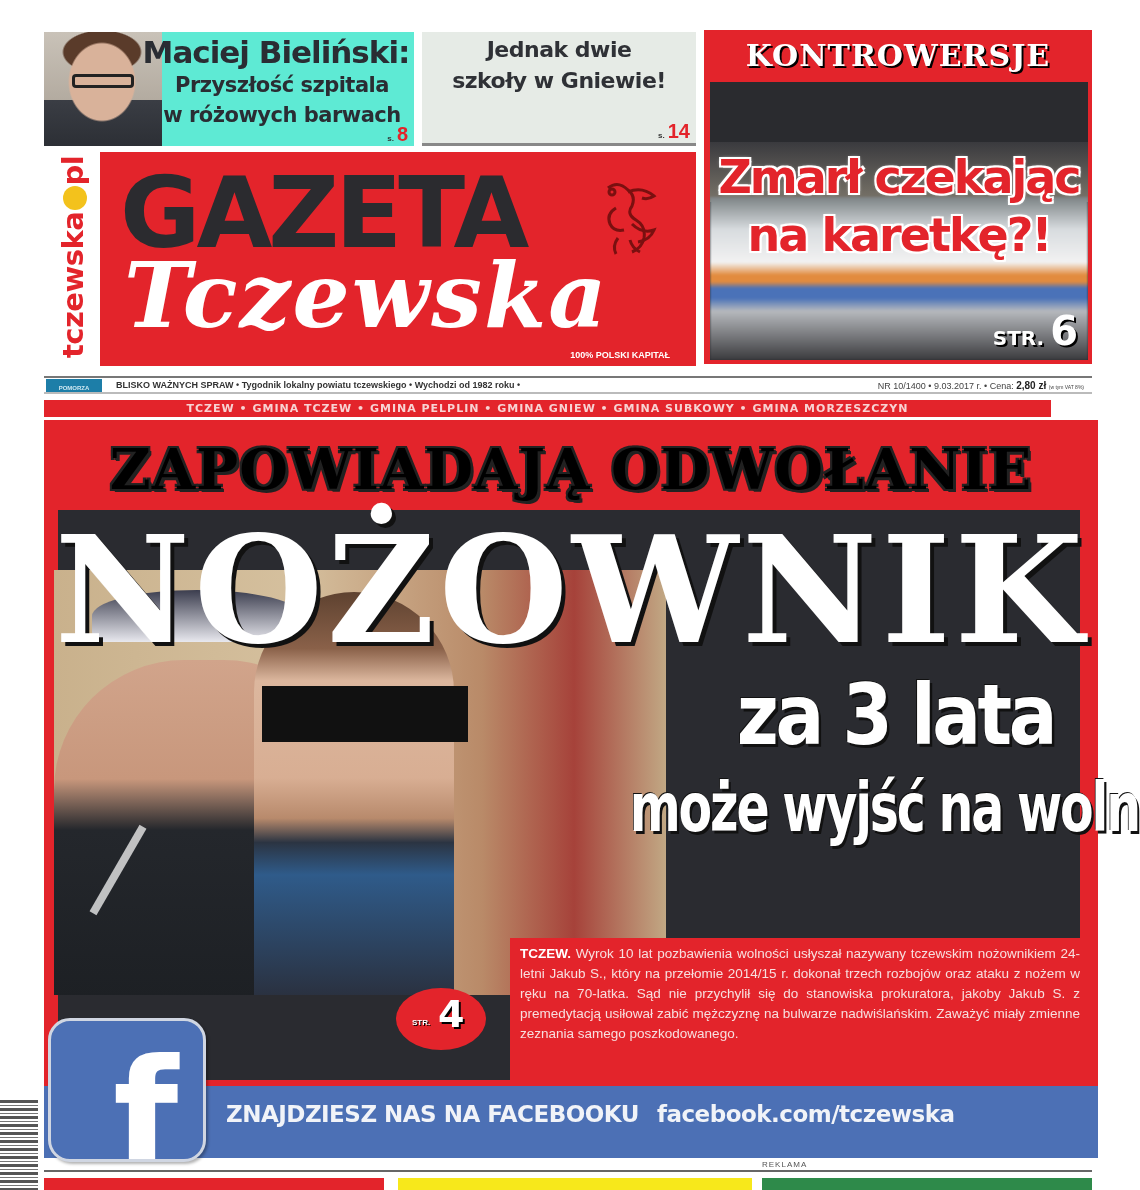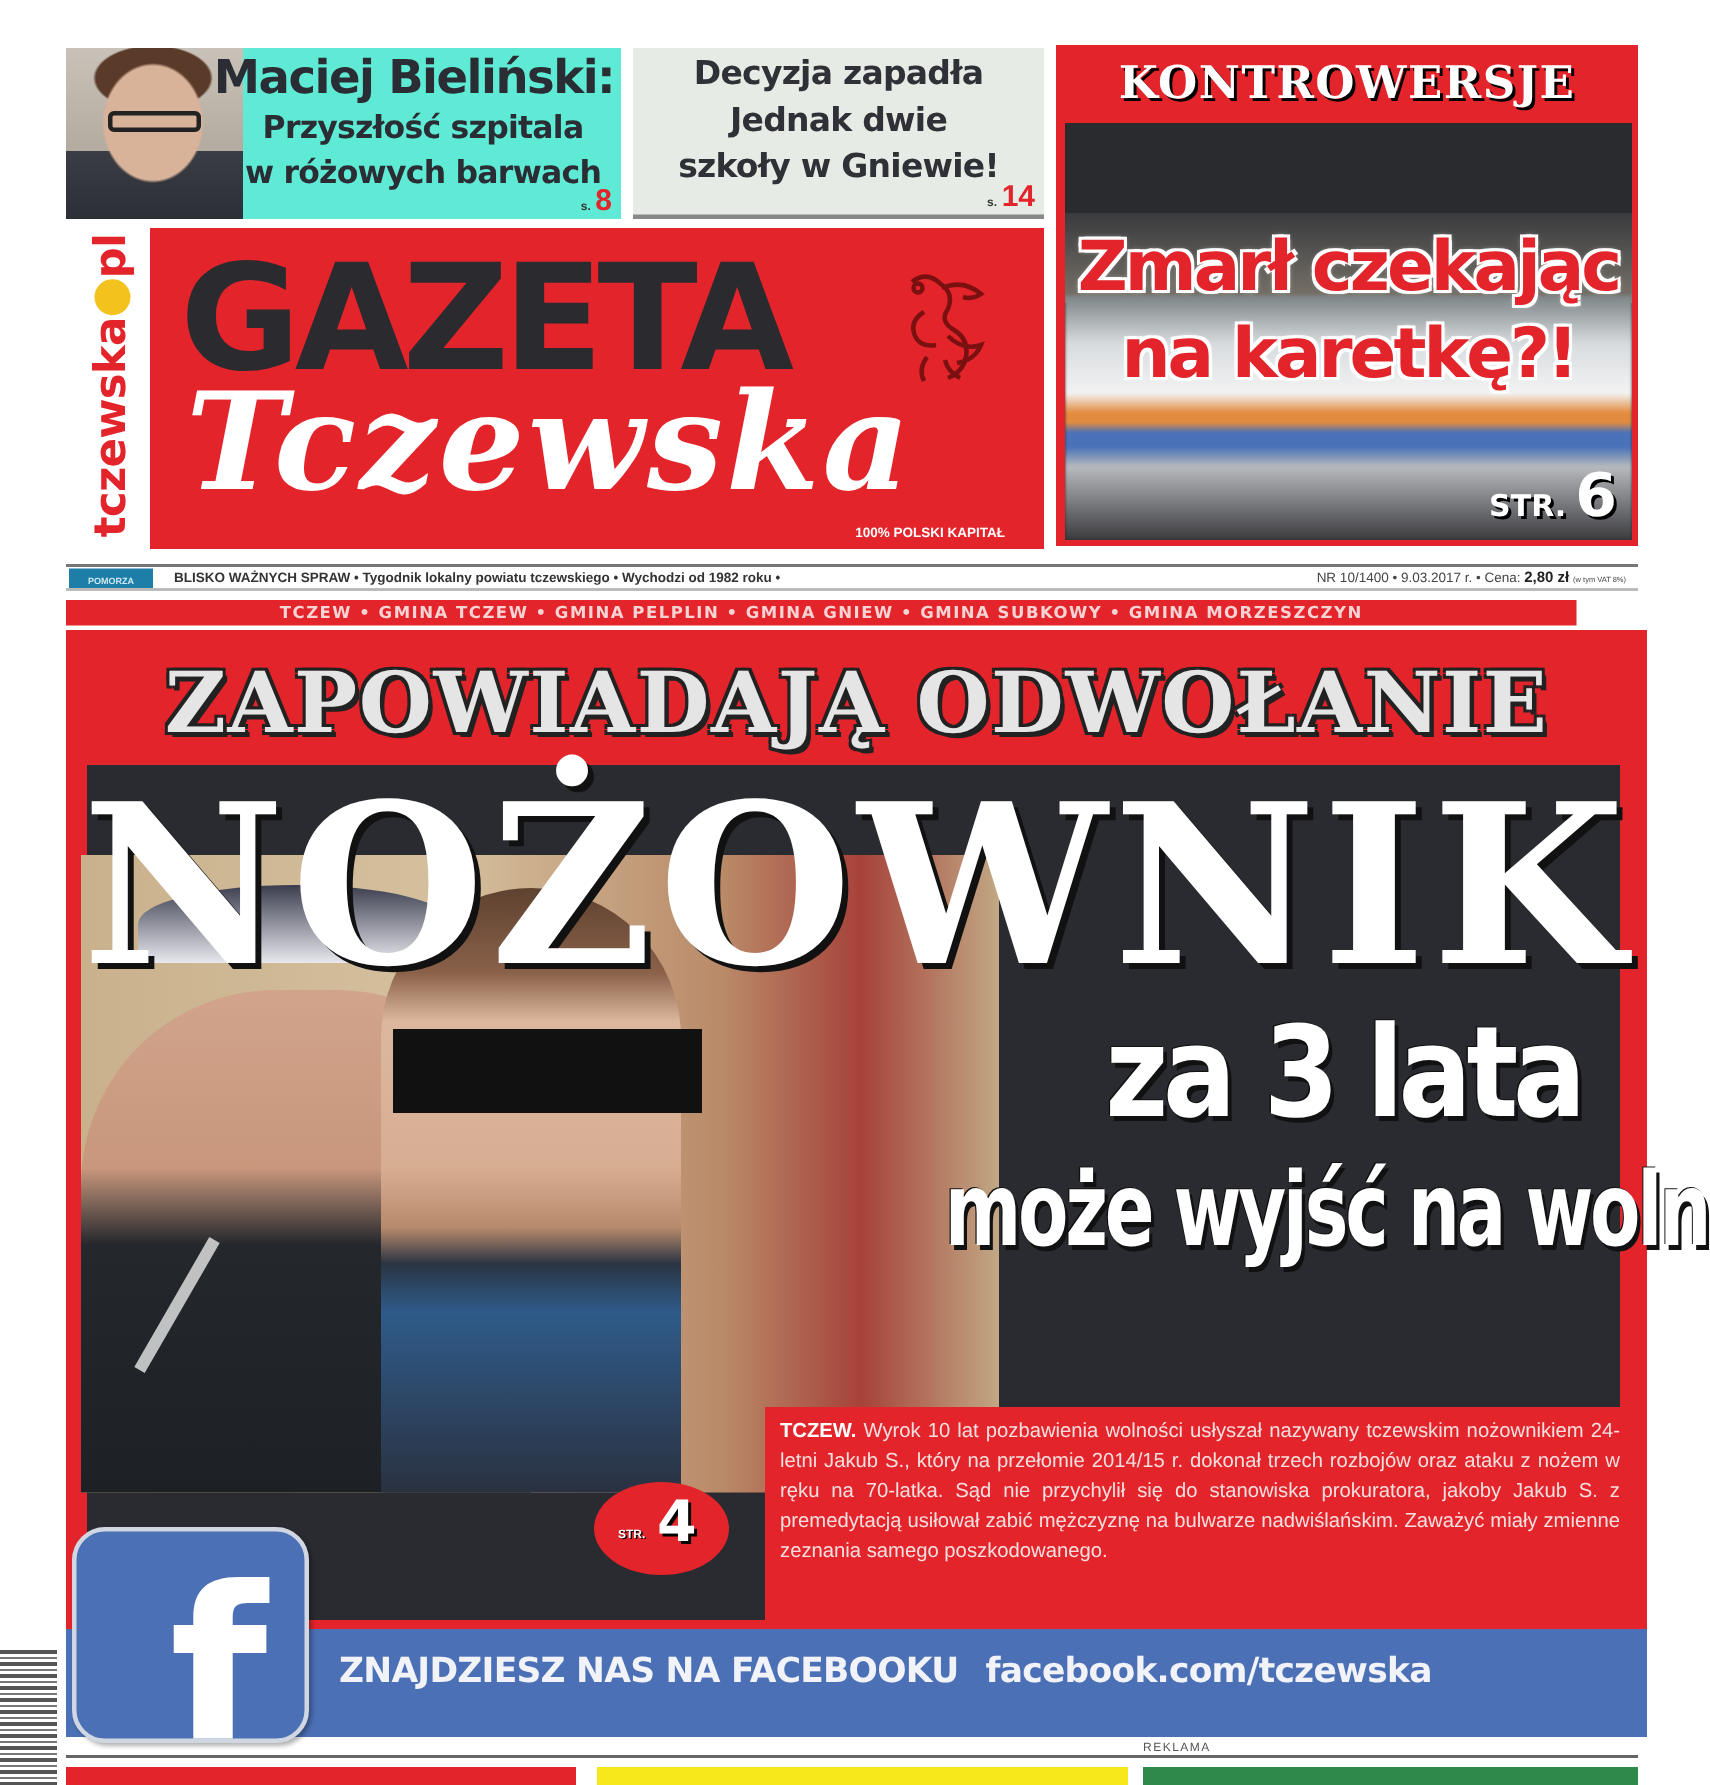--- a/index.html
+++ b/index.html
@@ -56,21 +56,21 @@
   #info-strip .tagline { left: 72px; top: 1px; font-size: 9px; font-weight: bold; color: #333; line-height: 13px; white-space: nowrap; }
   #info-strip .issue { right: 8px; top: 1px; font-size: 9px; color: #444; line-height: 13px; white-space: nowrap; }
   #info-strip .issue b { font-size: 10px; color: #222; }
   #info-strip .issue small { font-size: 5px; }
 
   
   #gmina-bar { left: 44px; top: 400px; width: 1007px; height: 17px; background: #e3242b; color: #f8d3d3; font-weight: bold; font-size: 11px; line-height: 17px; text-align: center; letter-spacing: 1px; white-space: nowrap; font-family: "DejaVu Sans", sans-serif; }
 
   
   #main-story { left: 44px; top: 420px; width: 1054px; height: 666px; background: #e3242b; }
-  #kicker { left: 12px; top: 10px; width: 1030px; height: 74px; text-align: center; font-family: "DejaVu Serif", serif; font-weight: bold; font-size: 56px; color: #e5e5e5; line-height: 78px; letter-spacing: 1px;
+  #kicker { left: 12px; top: 10px; width: 1030px; height: 74px; text-align: center; font-family: "DejaVu Serif", serif; font-weight: bold; font-size: 56px; color: #000000; line-height: 78px; letter-spacing: 1px;
      text-shadow: -2px -2px 0 #222, 2px -2px 0 #222, -2px 2px 0 #222, 2px 2px 0 #222, 3px 3px 0 #222; }
   #story-panel { left: 14px; top: 90px; width: 1022px; height: 570px; background: #2a2b30; }
   #photo { left: 10px; top: 150px; width: 612px; height: 425px; overflow: hidden;
     background: linear-gradient(90deg, #c9b18c 0%, #d5c09e 40%, #b98a68 70%, #a6423a 85%, #c1a884 100%); }
   #photo .man1 { left: 0; top: 90px; width: 300px; height: 340px; border-radius: 130px 130px 0 0; background: linear-gradient(180deg, #d1a48b 0%, #c8977c 35%, #24272c 50%, #1d2024 100%); }
   #photo .cap { left: 38px; top: 20px; width: 210px; height: 52px; border-radius: 50% 50% 10px 10px; background: linear-gradient(180deg,#3b3d4e,#e8e8ee); }
   #photo .man2 { left: 200px; top: 22px; width: 200px; height: 404px; border-radius: 100px 100px 0 0;
     background: linear-gradient(180deg, #5e4230 0%, #8a6149 14%, #dcb79e 22%, #d8ae93 46%, #b88a6c 56%, #2b3442 62%, #2f5b8a 70%, #2a3140 100%); }
   #photo .censor { left: 208px; top: 116px; width: 206px; height: 56px; background: #111; }
   #photo .refl { left: 60px; top: 250px; width: 8px; height: 100px; background: #e8e8e8; transform: rotate(30deg); opacity: .8; }
@@ -114,21 +114,20 @@
   <div class="abs t1">Maciej Bieliński:</div>
   <div class="abs t2">
     <div>Przyszłość szpitala</div>
     <div>w różowych barwach</div>
   </div>
   <div class="abs pg"><small>s.</small><span>8</span></div>
 </div>
 
 <div id="teaser2" class="abs">
   <div class="abs t">
-    <div>Decyzja zapadła</div>
     <div>Jednak dwie</div>
     <div>szkoły w Gniewie!</div>
   </div>
   <div class="abs pg"><small>s.</small><span>14</span></div>
 </div>
 
 <div id="teaser3" class="abs">
   <div class="abs label">KONTROWERSJE</div>
   <div class="abs photo">
     <div class="abs bg"></div>

